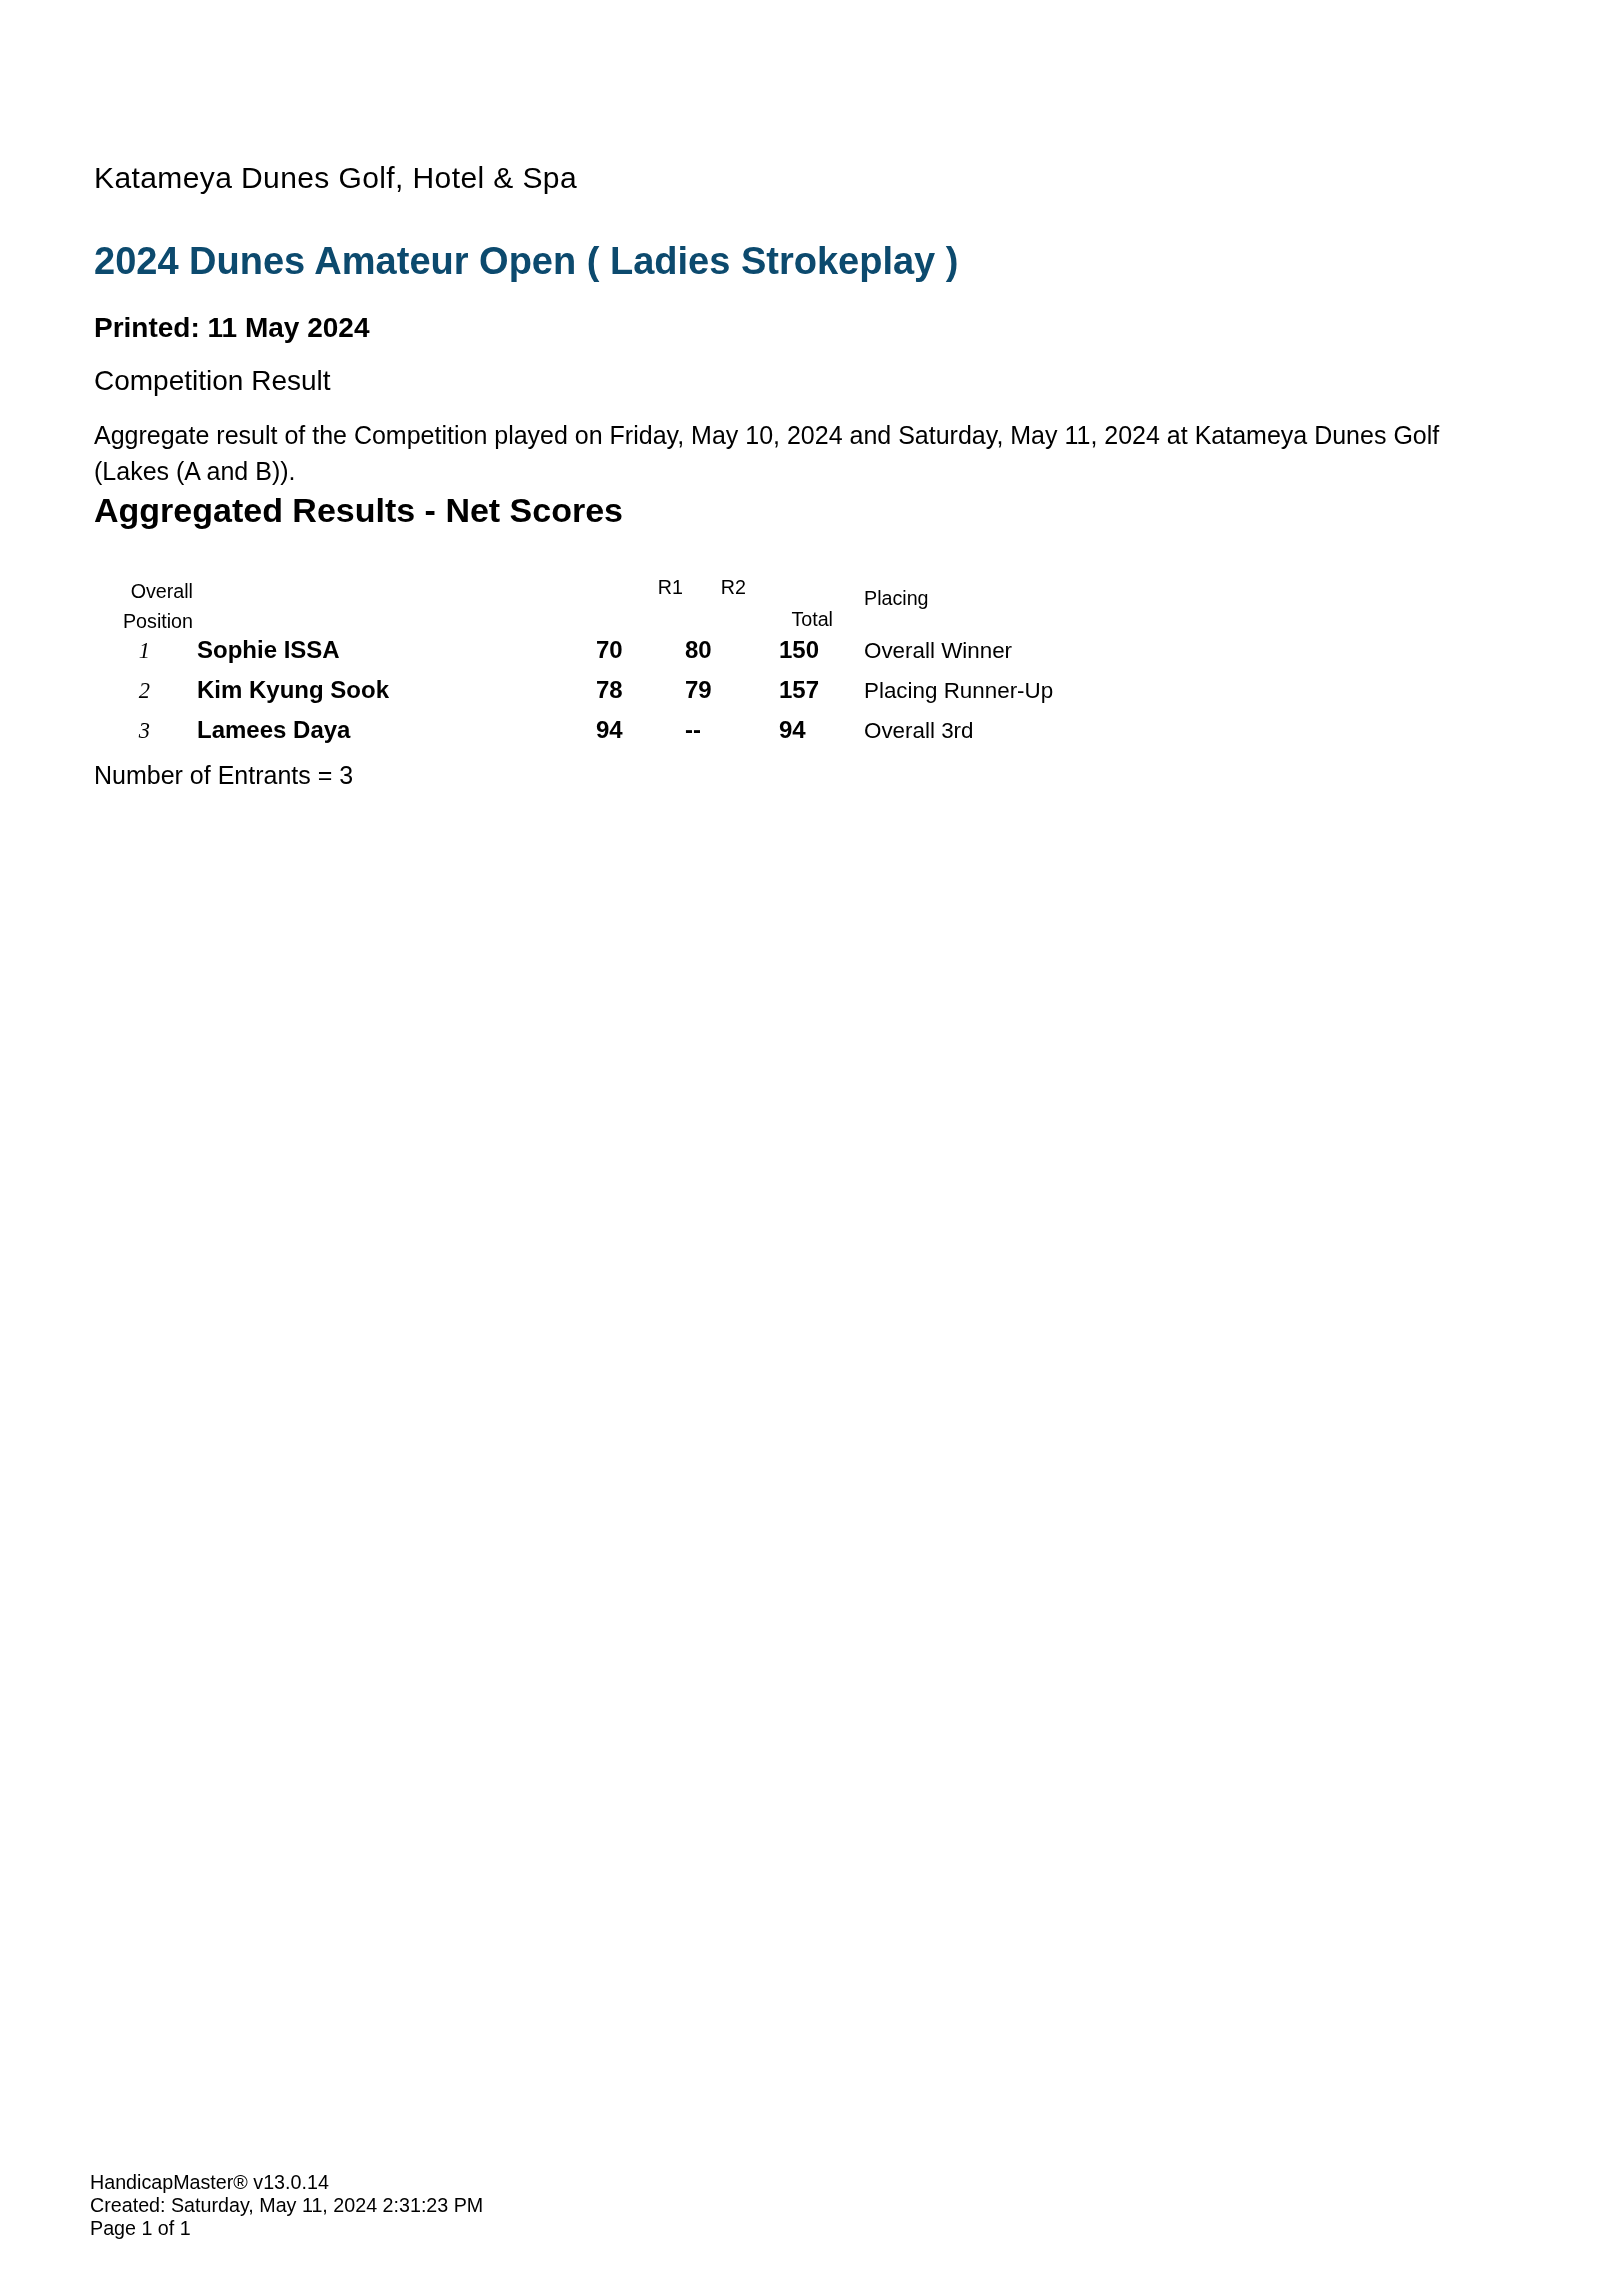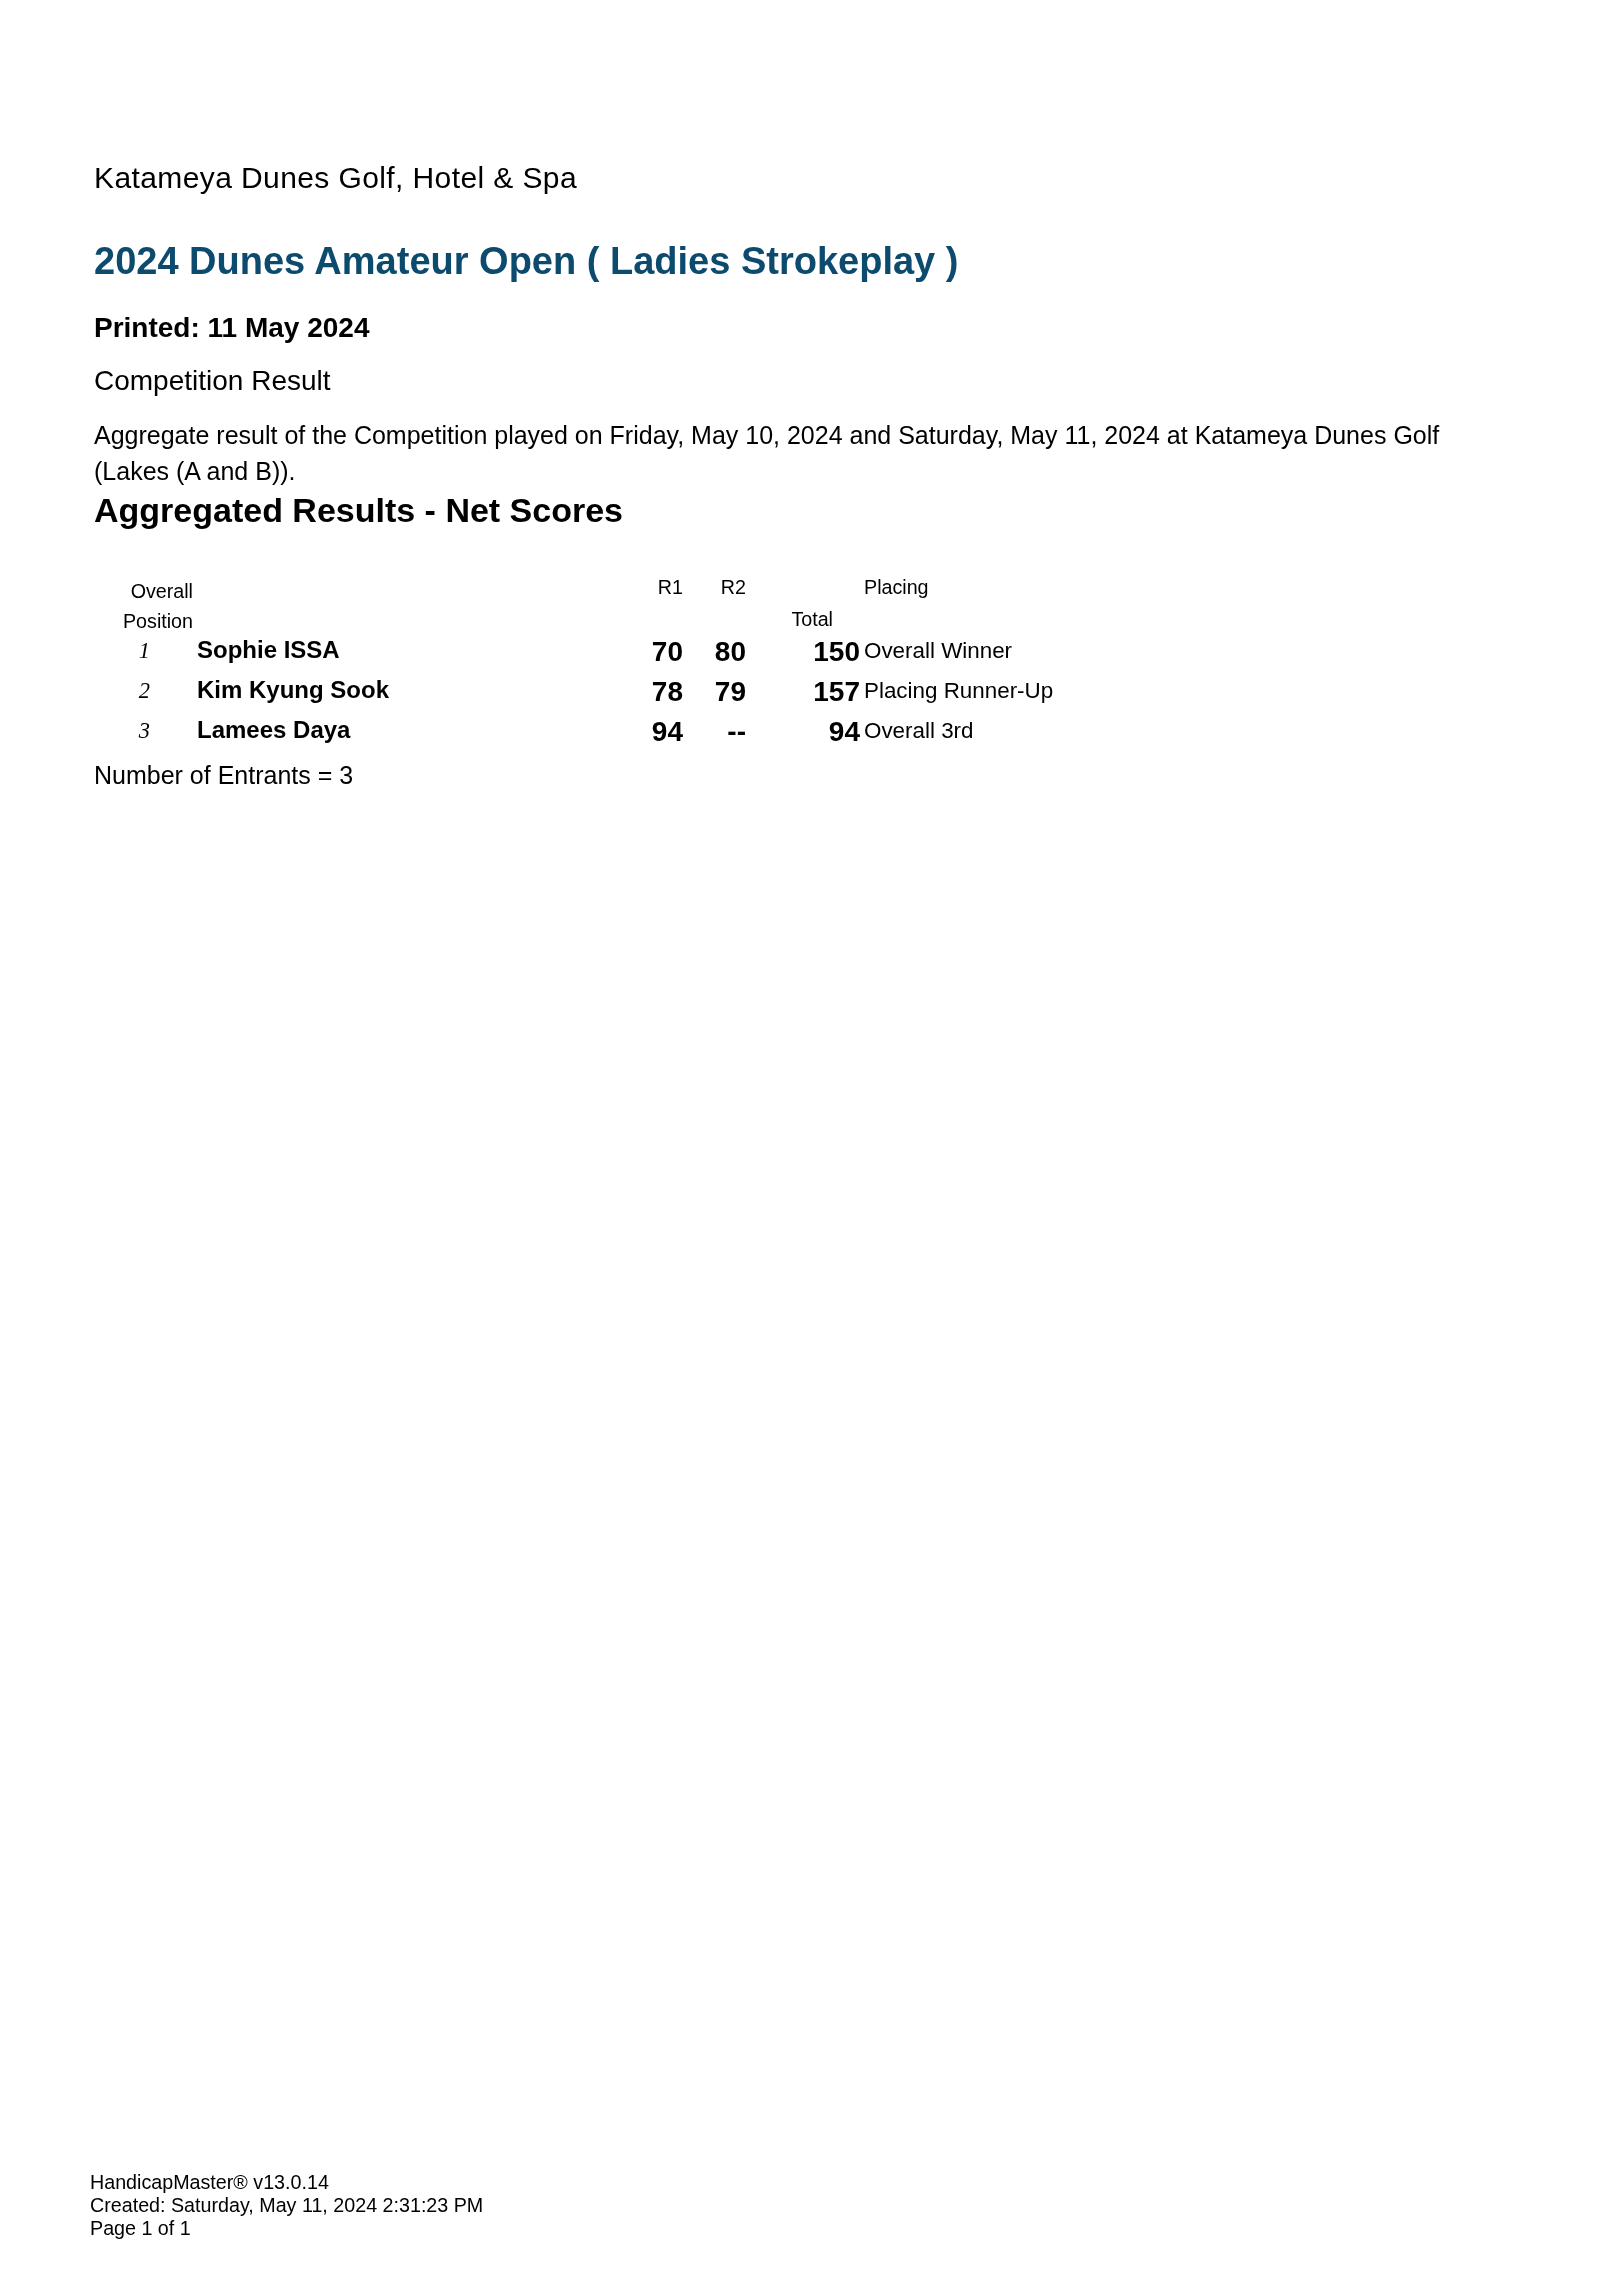--- a/index.html
+++ b/index.html
@@ -66,34 +66,34 @@
   .t-row-3   { top: 140px; }
 
   .h-pos {
     position: absolute; left: 0; top: 0; width: 99px;
     text-align: right; font-size: 19.7px; line-height: 30px;
   }
   .h-num  { position: absolute; top: 0; text-align: right; font-size: 19.7px; }
   .h-r1   { left: 502px; width: 87px; }
   .h-r2   { left: 591px; width: 61px; }
   .h-total{ left: 658px; width: 81px; margin-top: 32px; }
-  .h-placing { position: absolute; left: 770px; top: 0; font-size: 19.7px; }
+  .h-placing { position: absolute; left: 770px; top: 11px; font-size: 19.7px; }
 
   .cell-pos {
     position: absolute; left: 0; top: 1.8px; width: 56px;
     text-align: right;
     font-family: "Liberation Serif", serif;
     font-style: italic;
     font-size: 22.4px;
   }
   .cell-name {
     position: absolute; left: 103px; top: 0;
     font-size: 24px; font-weight: 700; white-space: nowrap;
   }
-  .cell-score { position: absolute; top: 0; text-align: right; font-size: 28px; font-weight: 700; }
+  .cell-score { position: absolute; top: 0; text-align: left; font-size: 24px; font-weight: 700; }
   .cell-r1    { left: 502px; width: 87px; }
   .cell-r2    { left: 591px; width: 61px; }
   .cell-total { left: 685px; width: 81px; }
   .cell-placing { position: absolute; left: 770px; top: 1.8px; font-size: 22.4px; white-space: nowrap; }
 
   .entrants {
     top: 761px; left: 94px;
     font-size: 25px;
     font-weight: 400;
     white-space: nowrap;

